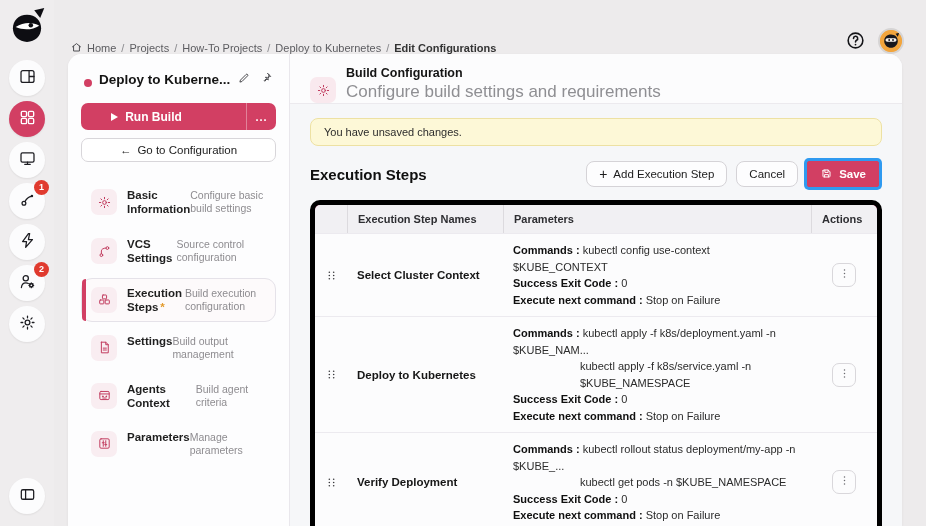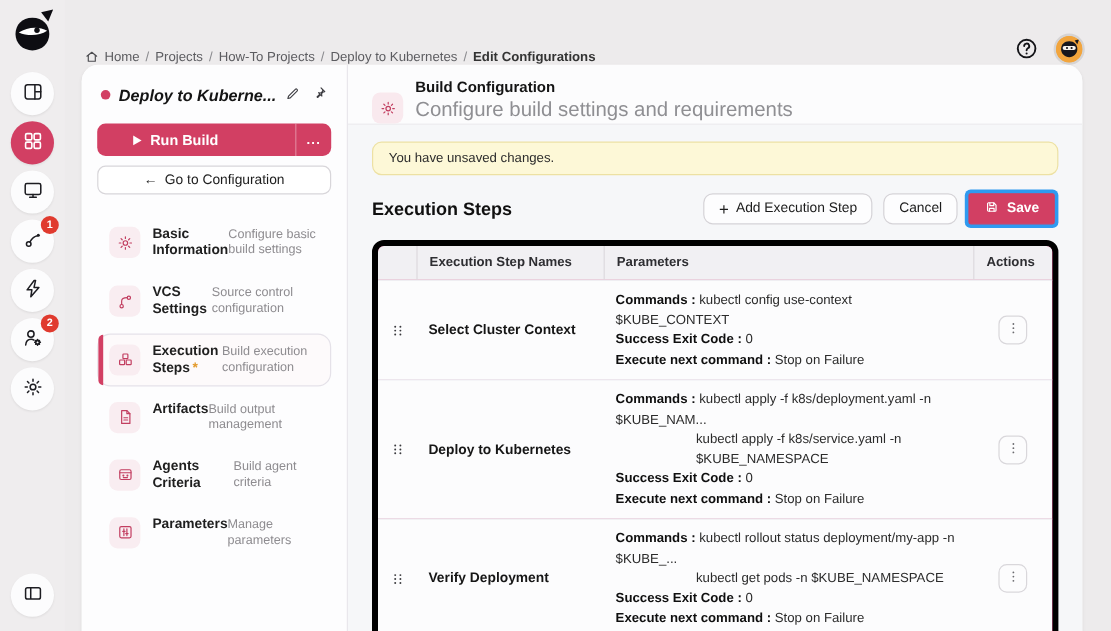--- a/index.html
+++ b/index.html
@@ -46,21 +46,21 @@
   .avatar { width:26px; height:26px; border-radius:50%; border:2px solid #d6d4d4; overflow:hidden; cursor:pointer; background:#f2a53d; }
   .avatar svg { width:100%; height:100%; display:block; }
   
   .card {
     position:absolute; left:68px; top:54px; right:24px; bottom:0;
     background:#fdfdfe; border-radius:14px 14px 0 0; display:flex; overflow:hidden;
     box-shadow:0 1px 3px rgba(0,0,0,.06);
   }
   
   .config-sidebar { width:222px; flex:0 0 222px; border-right:1px solid #e9e7ec; padding:17px 13px; background:#fdfdfe; }
-  .proj-row { display:flex; align-items:center; gap:7px; padding:0 3px;font-style:italic; }
+  .proj-row { display:flex; align-items:flex-end; gap:7px; padding:0 3px; }
   .dot { width:8px; height:8px; border-radius:50%; background:var(--brand); flex:0 0 auto; }
   .proj-name { font-size:13.5px; font-weight:bold; color:#141414; white-space:nowrap; }
   .iconbtn { border:none; background:transparent; padding:0; width:16px; height:16px; color:#3d3d42; cursor:pointer; }
   .iconbtn svg { width:14px; height:14px; }
   .proj-row .iconbtn:first-of-type { margin-left:auto; }
   .runrow { display:flex; margin-top:16px; height:27px; border-radius:7px; overflow:hidden; background:var(--brand);gap:34px; }
   .run-main { flex:1; border:none; background:transparent; color:#fff; font-weight:bold; font-size:12px;
     display:flex; align-items:center; justify-content:center; gap:7px; cursor:pointer; font-family:inherit; }
   .play { width:0; height:0; border-left:7px solid #fff; border-top:4.5px solid transparent; border-bottom:4.5px solid transparent; }
   .run-more { width:30px; border:none; border-left:1px solid rgba(255,255,255,.35); background:transparent; color:#fff;
@@ -299,36 +299,36 @@
           </div>
           <div class="nav-item">
             <span class="nicon">
               <svg viewBox="0 0 24 24" fill="none" stroke="currentColor" stroke-width="1.6" stroke-linecap="round" stroke-linejoin="round">
                 <path d="M7 3.5h7l4 4V20.5H7V3.5Z"></path>
                 <path d="M14 3.5v4h4"></path>
                 <path d="M10 13h5M10 16h5"></path>
               </svg>
             </span>
             <span class="ntext">
-              <span class="ntitle">Artifacts</span>
+              <span class="ntitle">Settings</span>
               <span class="nsub">Build output management</span>
             </span>
           </div>
           <div class="nav-item">
             <span class="nicon">
               <svg viewBox="0 0 24 24" fill="none" stroke="currentColor" stroke-width="1.6" stroke-linecap="round" stroke-linejoin="round">
                 <rect x="4.5" y="5.5" width="15" height="13" rx="2"></rect>
                 <path d="M4.5 9.5h15"></path>
                 <circle cx="9.3" cy="13.3" r=".6" fill="currentColor"></circle>
                 <circle cx="14.7" cy="13.3" r=".6" fill="currentColor"></circle>
                 <path d="M9.3 16h5.4"></path>
               </svg>
             </span>
             <span class="ntext">
-              <span class="ntitle">Agents Criteria</span>
+              <span class="ntitle">Agents Context</span>
               <span class="nsub">Build agent criteria</span>
             </span>
           </div>
           <div class="nav-item">
             <span class="nicon">
               <svg viewBox="0 0 24 24" fill="none" stroke="currentColor" stroke-width="1.6" stroke-linecap="round" stroke-linejoin="round">
                 <rect x="4.5" y="4.5" width="15" height="15" rx="2"></rect>
                 <path d="M10 7.5v9M14 7.5v9M8.4 10.8h3.2M12.4 13.8h3.2"></path>
               </svg>
             </span>

